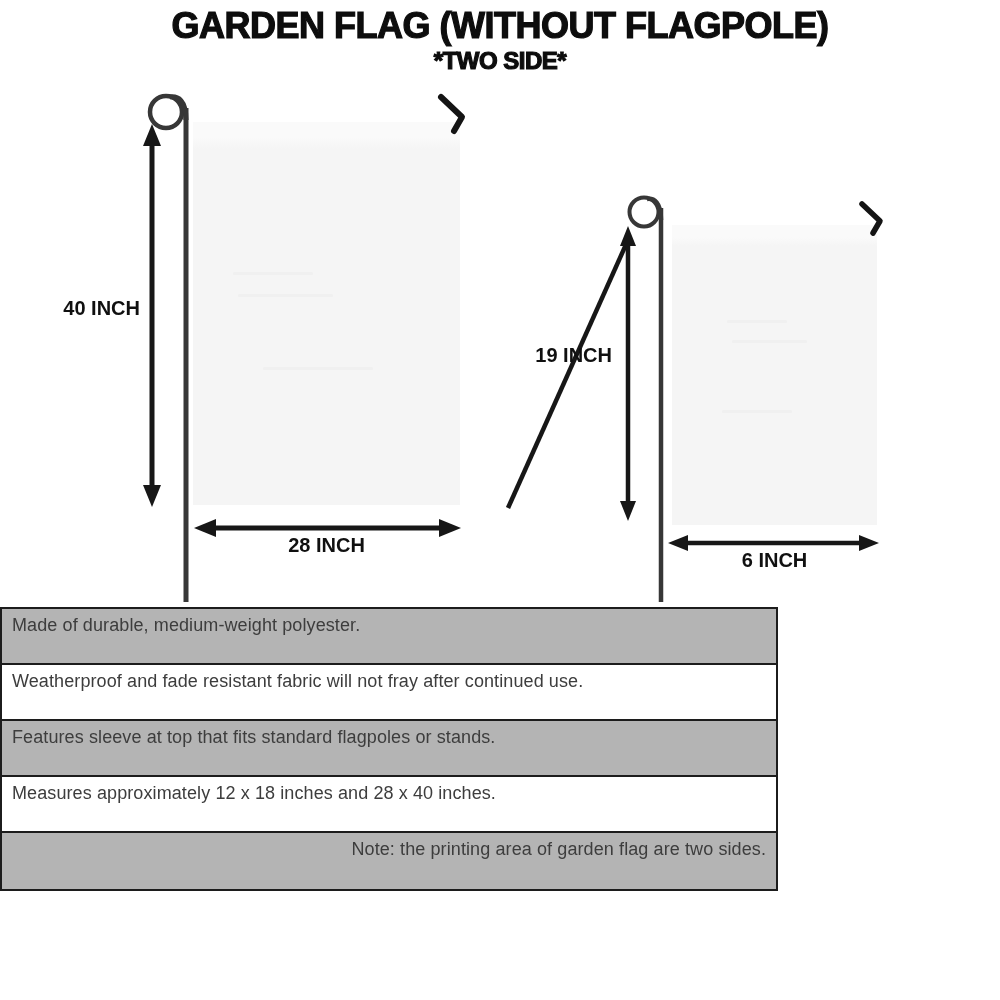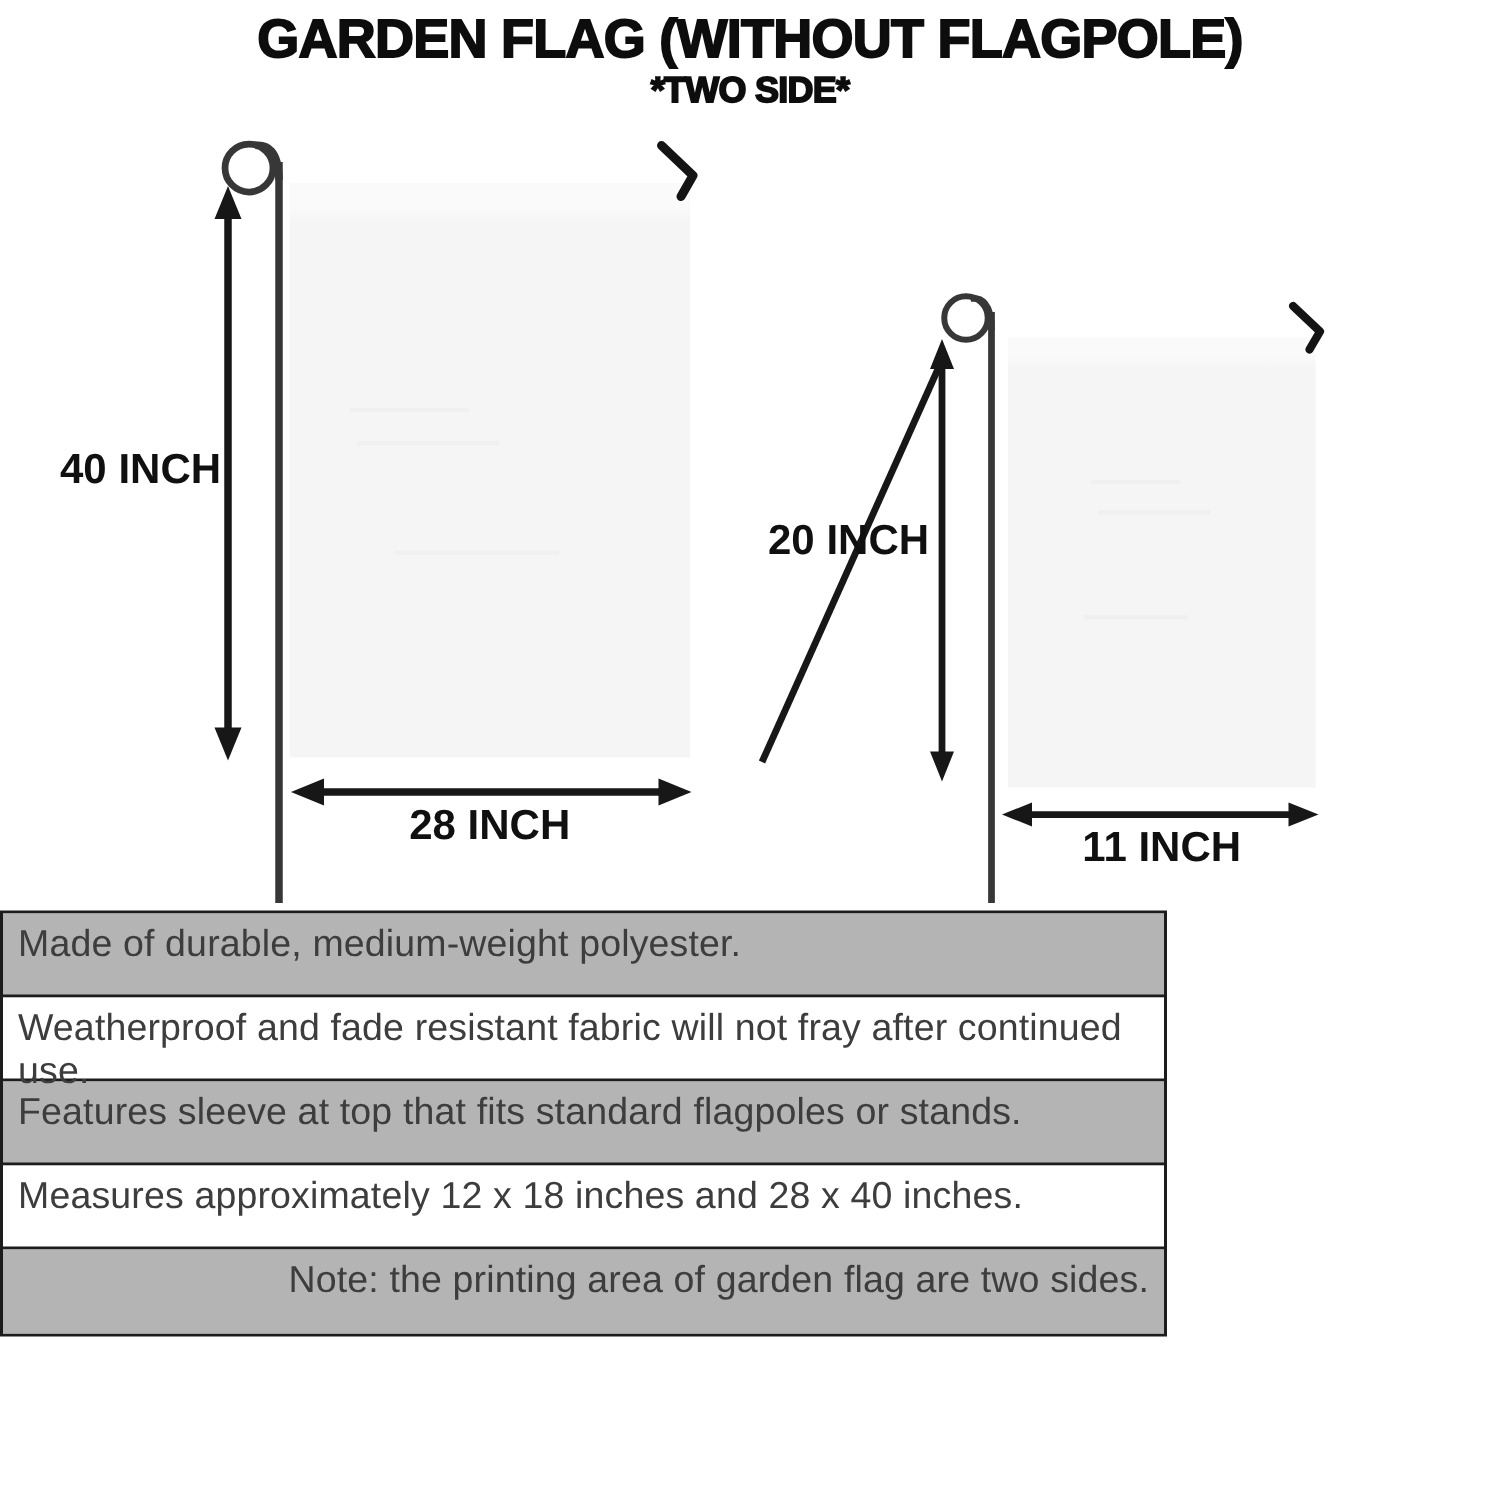--- a/index.html
+++ b/index.html
@@ -48,35 +48,35 @@
 
   
   .linework{position:absolute;left:0;top:0;width:1000px;height:1000px;pointer-events:none;}
   .pole{stroke:var(--pole-dark);fill:none;}
   .hook{stroke:#141414;fill:none;stroke-linecap:round;stroke-linejoin:round;}
   .dim{stroke:var(--arrow-black);fill:none;}
   .dim-head{fill:var(--arrow-black);}
 
   
   .dim-label{
-    position:absolute;font-weight:bold;font-size:28px;color:#101010;white-space:nowrap;
+    position:absolute;font-weight:bold;font-size:20px;color:#101010;white-space:nowrap;
   }
   .lbl-40{left:40px;top:297px;width:100px;text-align:right;}
   .lbl-28{left:193px;top:534px;width:267px;text-align:center;}
   .lbl-18{left:512px;top:344px;width:100px;text-align:right;}
   .lbl-12{left:672px;top:549px;width:205px;text-align:center;}
 
   
   .feature-panel{
     position:absolute;left:0;top:607px;width:778px;box-sizing:border-box;
     border:2px solid var(--panel-border);background:#ffffff;
   }
   .feature-row{
     height:56px;box-sizing:border-box;border-bottom:2px solid var(--panel-border);
-    padding:6px 10px;font-size:25px;color:var(--feature-text);
+    padding:6px 10px;font-size:18px;color:var(--feature-text);
     letter-spacing:0.1px;
   }
   .feature-row:last-child{border-bottom:none;text-align:right;}
   .feature-row:nth-child(odd){background:var(--stripe-gray);}
   .feature-row:nth-child(even){background:#ffffff;}
 </style>
 </head>
 <body>
 
 <div class="stage">
@@ -137,22 +137,22 @@
 
     <g>
       <line class="dim" x1="681" y1="543" x2="866" y2="543" stroke-width="4.5"></line>
       <polygon class="dim-head" points="668,543 688,535 688,551"></polygon>
       <polygon class="dim-head" points="879,543 859,535 859,551"></polygon>
     </g>
   </svg>
 
   <div class="dim-label lbl-40">40 INCH</div>
   <div class="dim-label lbl-28">28 INCH</div>
-  <div class="dim-label lbl-18">20 INCH</div>
-  <div class="dim-label lbl-12">11 INCH</div>
+  <div class="dim-label lbl-18">19 INCH</div>
+  <div class="dim-label lbl-12">6 INCH</div>
 
   <div class="feature-panel">
     <div class="feature-row">Made of durable, medium-weight polyester.</div>
     <div class="feature-row">Weatherproof and fade resistant fabric will not fray after continued use.</div>
     <div class="feature-row">Features sleeve at top that fits standard flagpoles or stands.</div>
     <div class="feature-row">Measures approximately 12 x 18 inches and 28 x 40 inches.</div>
     <div class="feature-row">Note: the printing area of garden flag are two sides.</div>
   </div>
 
 </div>

